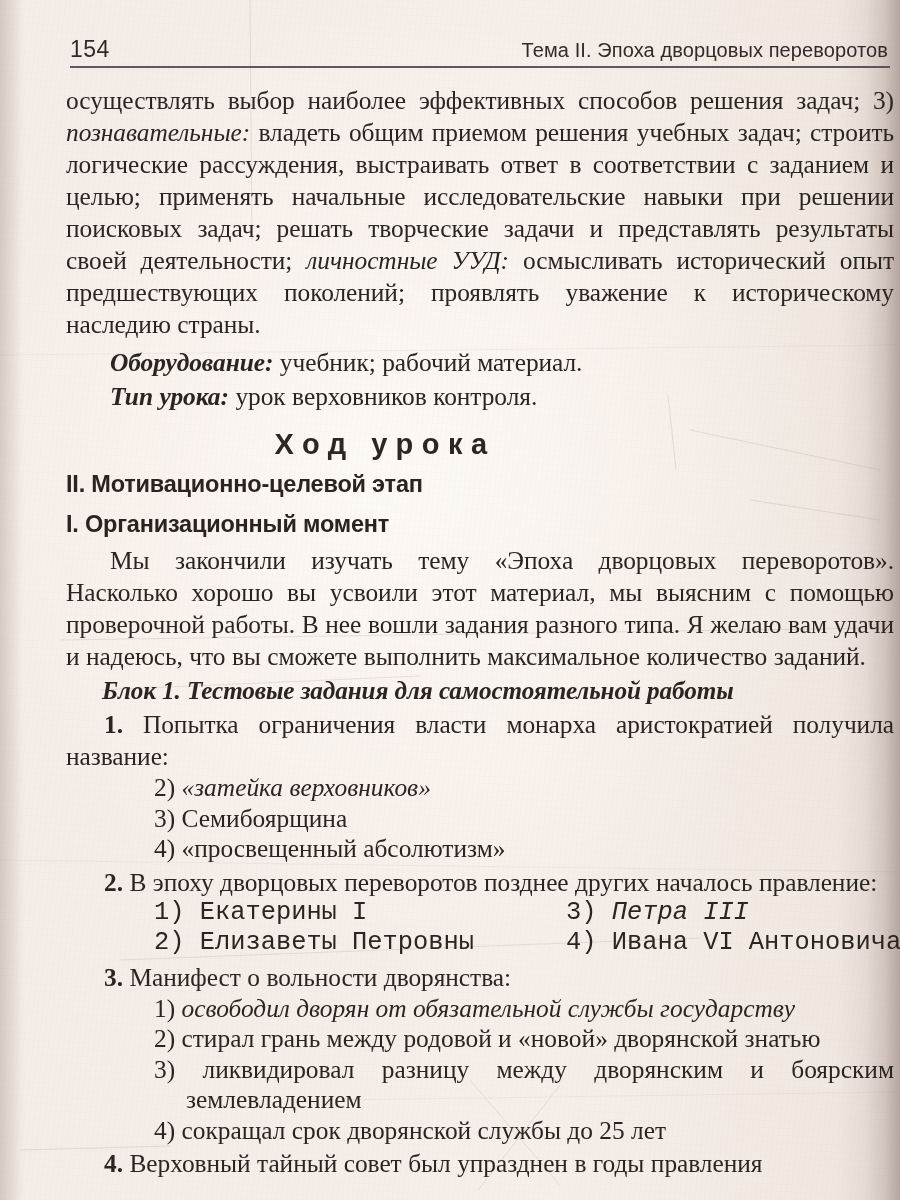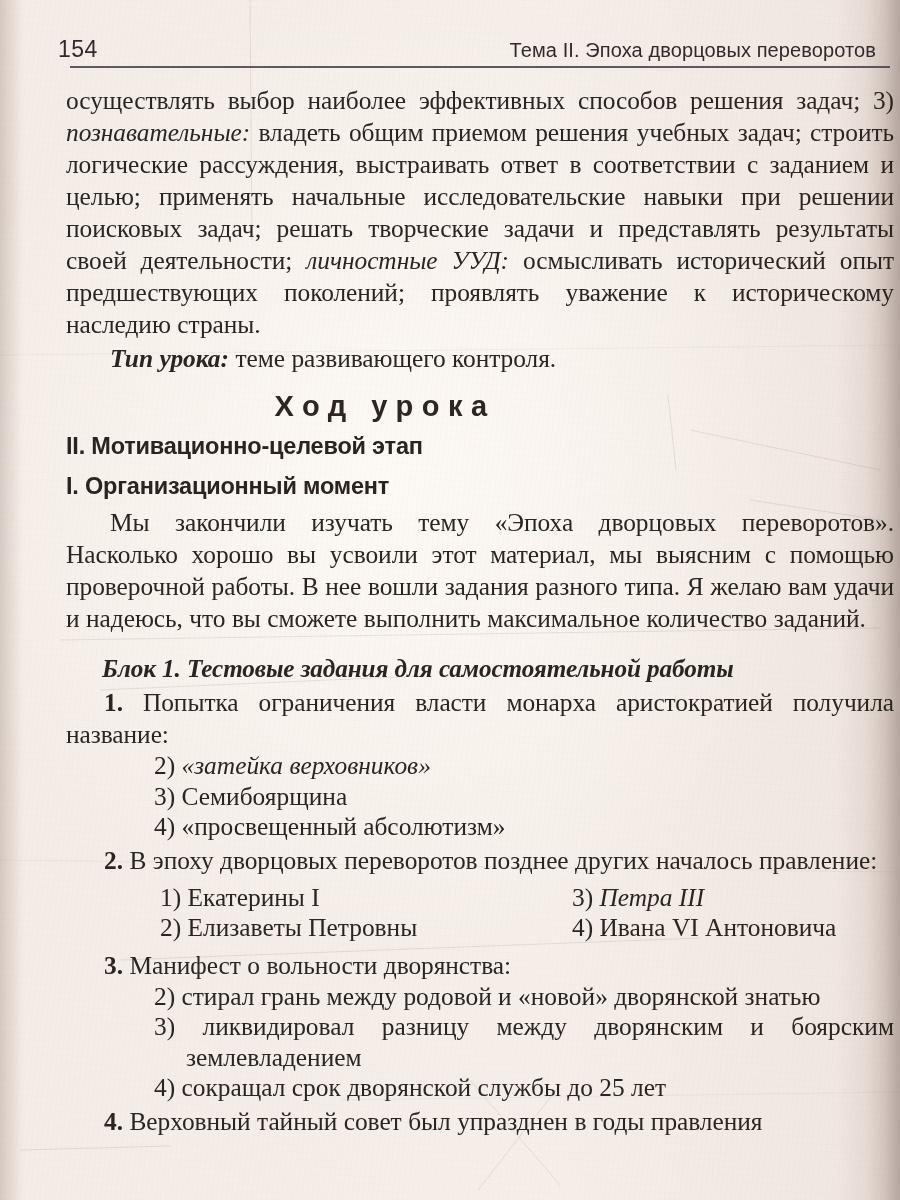--- a/index.html
+++ b/index.html
@@ -54,21 +54,21 @@
     position: absolute;
     top: 0; left: 0;
     width: 22px; height: 1200px;
     pointer-events: none;
     background: linear-gradient(270deg, rgba(150,130,122,0) 0%, rgba(140,118,110,0.13) 60%, rgba(120,100,94,0.20) 100%);
   }
 
   
   .runhead {
     position: absolute;
-    left: 58px;
+    left: 70px;
     top: 36px;
     width: 818px;
     display: flex;
     align-items: baseline;
     justify-content: space-between;
     font-family: "Liberation Sans", sans-serif;
     font-size: 20.5px;
     color: #33292c;
     letter-spacing: 0.1px;
   }
@@ -128,21 +128,21 @@
     margin: 13px 0 0 0;
     font-family: "Liberation Sans", sans-serif;
     font-weight: bold;
     font-size: 23.5px;
     letter-spacing: -0.2px;
     color: #2a2320;
   }
   .sec-head.tight { margin-top: 10px; }
 
   .block-head {
-    margin: 20px 0 0 0;
+    margin: 4px 0 0 0;
     padding-left: 36px;
     font-family: "Liberation Serif", serif;
     font-weight: bold;
     font-style: italic;
     font-size: 25.2px;
     line-height: 30px;
     letter-spacing: -0.1px;
   }
 
   .para { margin-top: 2px; }
@@ -169,28 +169,29 @@
     margin-left: 34px;
     text-align: justify;
     text-align-last: left;
   }
   .opts li.wrap {
     padding-right: 0;
   }
 
   
   .opts2 {
-    margin: 6px;
+    margin: 0;
     padding: 0;
     list-style: none;
     display: grid;
     grid-template-columns: 500px 1fr;
     grid-auto-flow: column;
     grid-template-rows: auto auto;
     column-gap: 0;
+    font-family: Liberation Mono, monospace;
   }
   .opts2 li {
     font-size: 25.4px;
     line-height: 30.5px;
     padding-left: 120px;
     text-indent: -32px;
     white-space: nowrap;
   }
   .opts2 li.r { padding-left: 0; text-indent: 0; }
 </style>
@@ -227,22 +228,23 @@
   <div class="runhead">
     <span class="folio">154</span>
     <span class="rh-title">Тема II. Эпоха дворцовых переворотов</span>
   </div>
   <div class="rule"></div>
 
   <div class="col">
 
     <p class="flow flow-last"><span>осуществлять выбор наиболее эффективных способов решения задач; 3) </span><i>познавательные:</i><span> владеть общим приемом решения учебных задач; строить логические рассуждения, выстраивать ответ в соответствии с заданием и целью; применять начальные исследовательские навыки при решении поисковых задач; решать творческие задачи и представлять результаты своей деятельности; </span><i>личностные УУД:</i><span> осмысливать исторический опыт предшествующих поколений; проявлять уважение к историческому наследию страны.</span></p>
 
-
-    <p class="line indent para"><span class="bi">Тип урока:</span><span> теме развивающего контроля.</span></p>
+    <p class="line indent para gap"><span class="bi">Оборудование:</span><span> учебник; рабочий материал.</span></p>
+
+    <p class="line indent para"><span class="bi">Тип урока:</span><span> урок верховников контроля.</span></p>
 
     <div class="runhead-lesson">Ход урока</div>
 
     <div class="sec-head tight">II. Мотивационно-целевой этап</div>
 
     <div class="sec-head">I. Организационный момент</div>
 
     <p class="flow flow-last indent para gap">Мы закончили изучать тему «Эпоха дворцовых переворотов». Насколько хорошо вы усвоили этот материал, мы выясним с помощью проверочной работы. В нее вошли задания разного типа. Я желаю вам удачи и надеюсь, что вы сможете выполнить максимальное количество заданий.</p>
 
 
@@ -258,20 +260,21 @@
     <p class="q flow flow-last"><span class="qnum">2.</span><span> В эпоху дворцовых переворотов позднее других началось правление:</span></p>
     <ul class="opts2">
       <li><span>1)</span><span> Екатерины I</span></li>
       <li><span>2)</span><span> Елизаветы Петровны</span></li>
       <li class="r"><span>3)</span><i> Петра III</i></li>
       <li class="r"><span>4)</span><span> Ивана VI Антоновича</span></li>
     </ul>
 
     <p class="q flow flow-last"><span class="qnum">3.</span><span> Манифест о вольности дворянства:</span></p>
     <ul class="opts">
+      <li><span>1)</span><i> освободил дворян от обязательной службы государству</i></li>
       <li class="wrap"><span>2)</span><span> стирал грань между родовой и «новой» дворянской знатью</span></li>
       <li class="wrap"><span>3)</span><span> ликвидировал разницу между дворянским и боярским землевладением</span></li>
       <li><span>4)</span><span> сокращал срок дворянской службы до 25 лет</span></li>
     </ul>
 
     <p class="q flow flow-last"><span class="qnum">4.</span><span> Верховный тайный совет был упразднен в годы правления</span></p>
 
   </div>
 </div>
 

